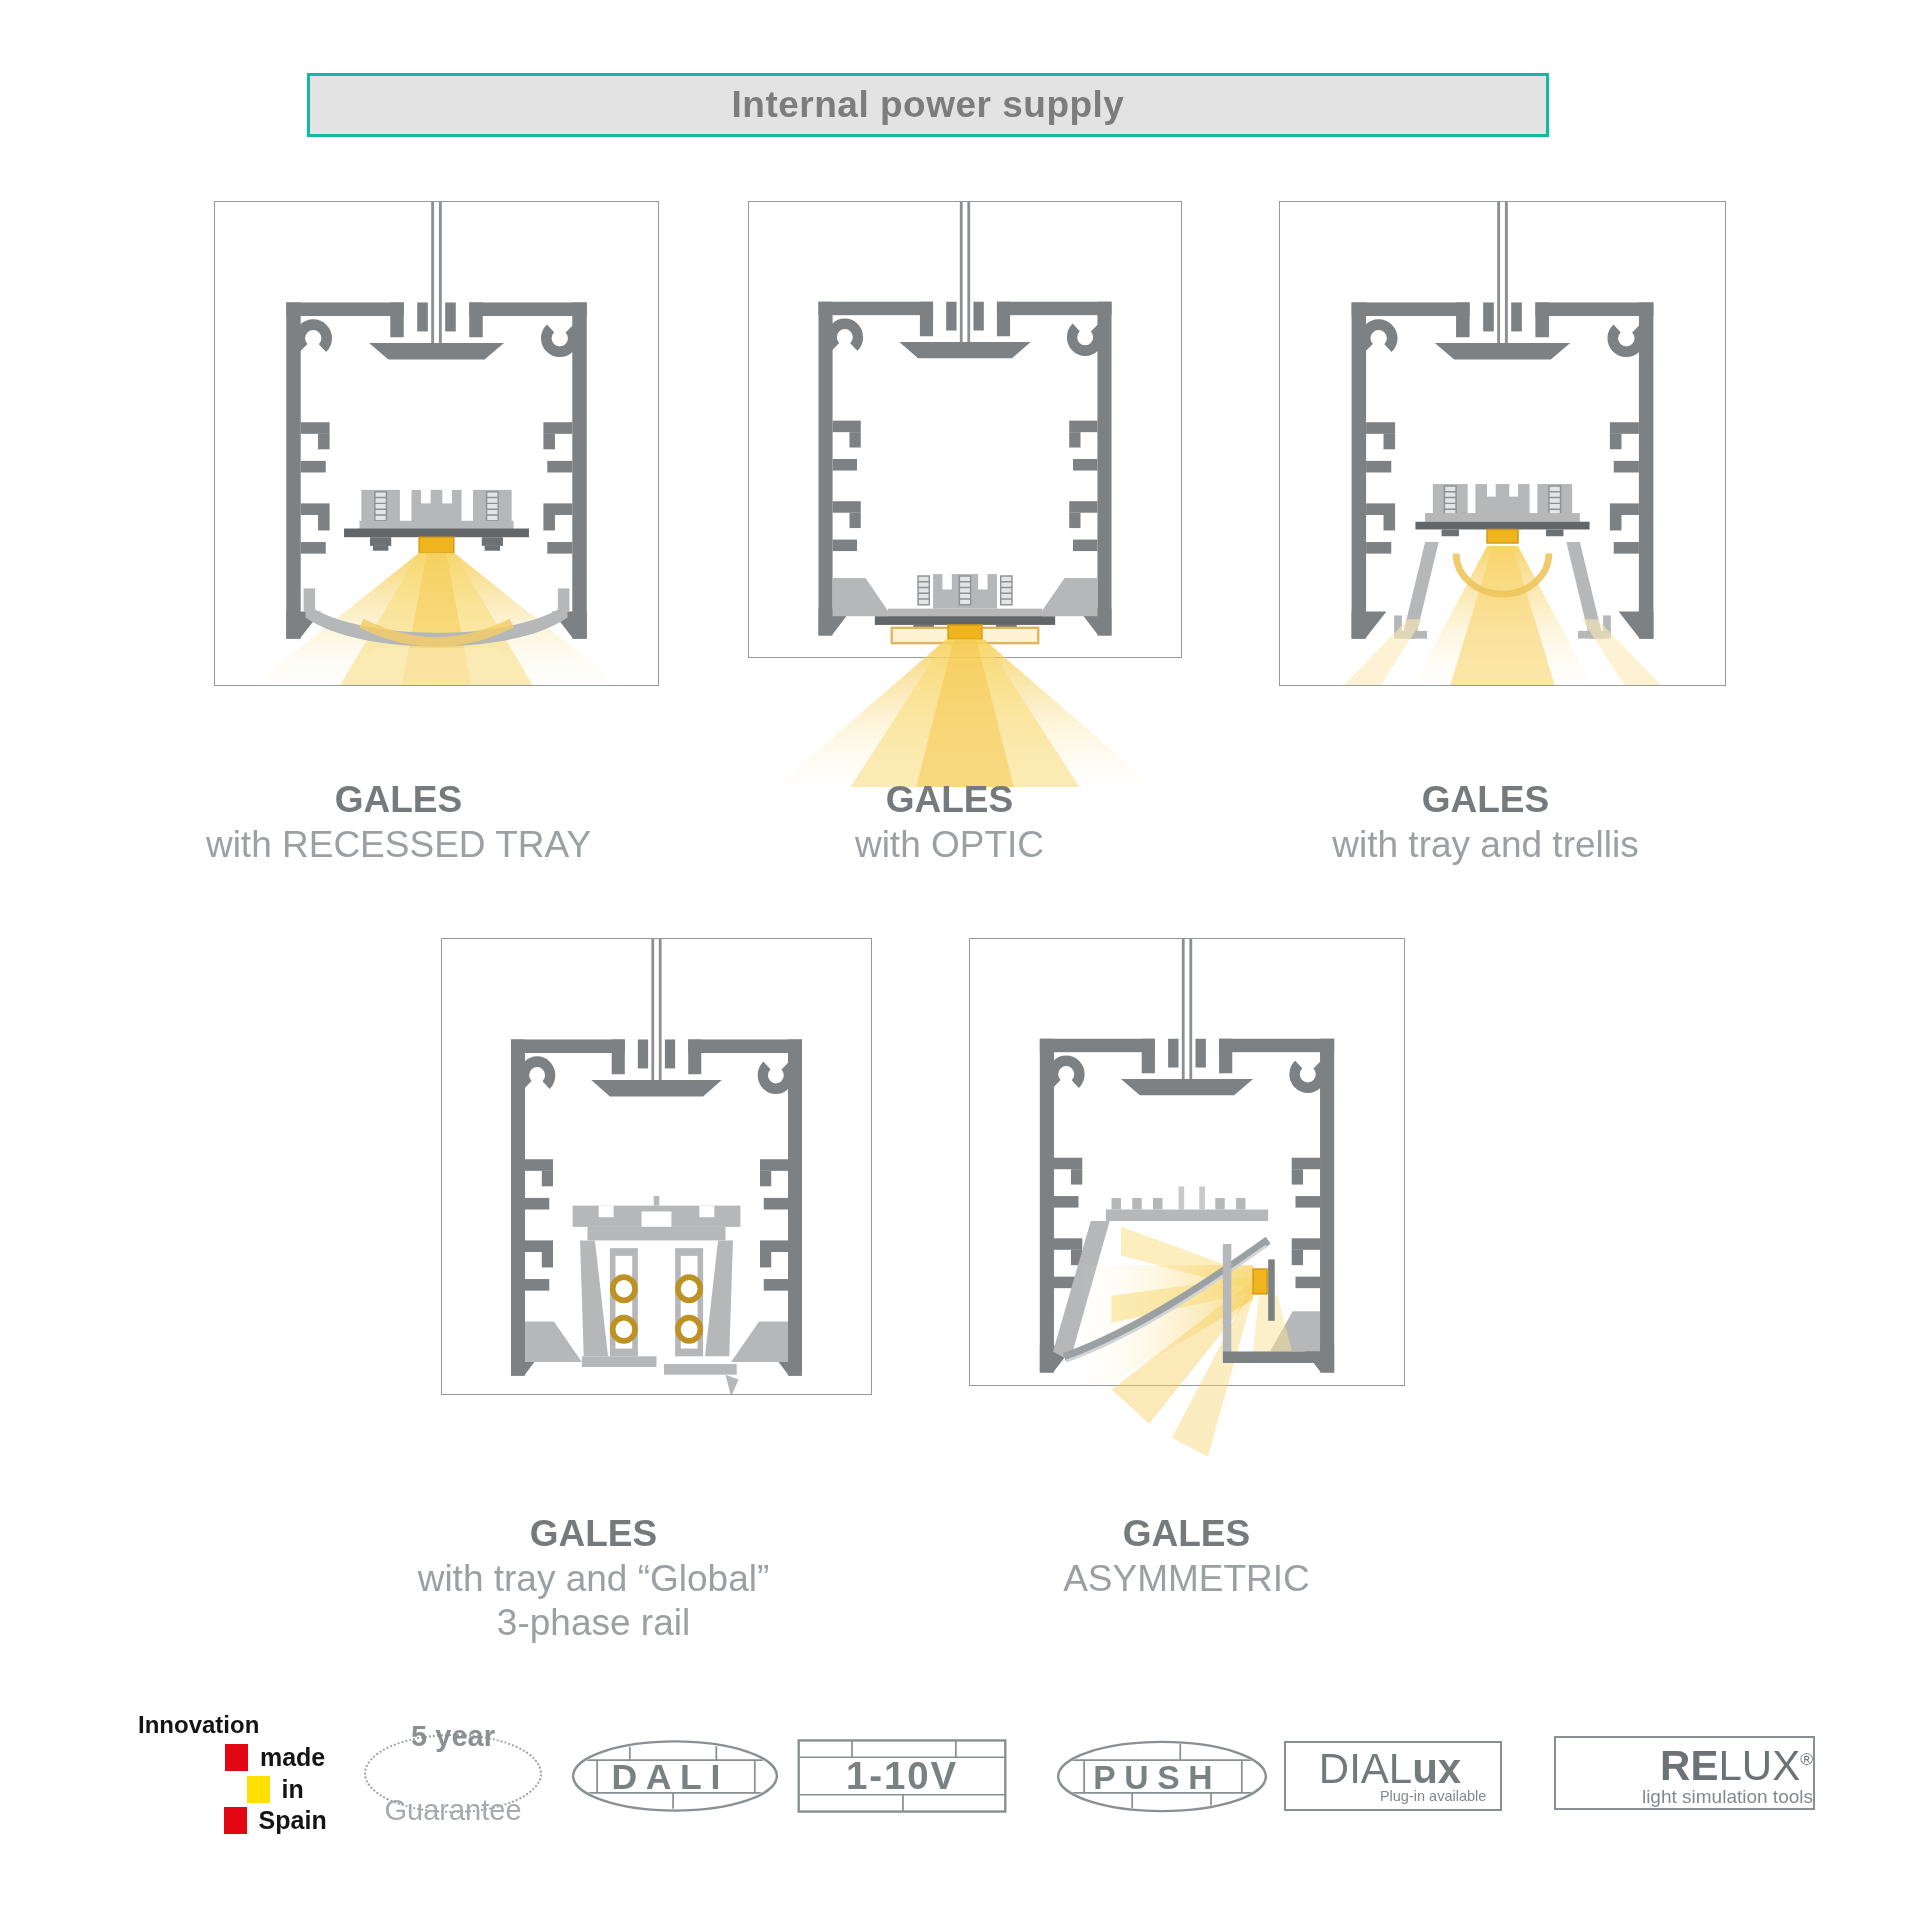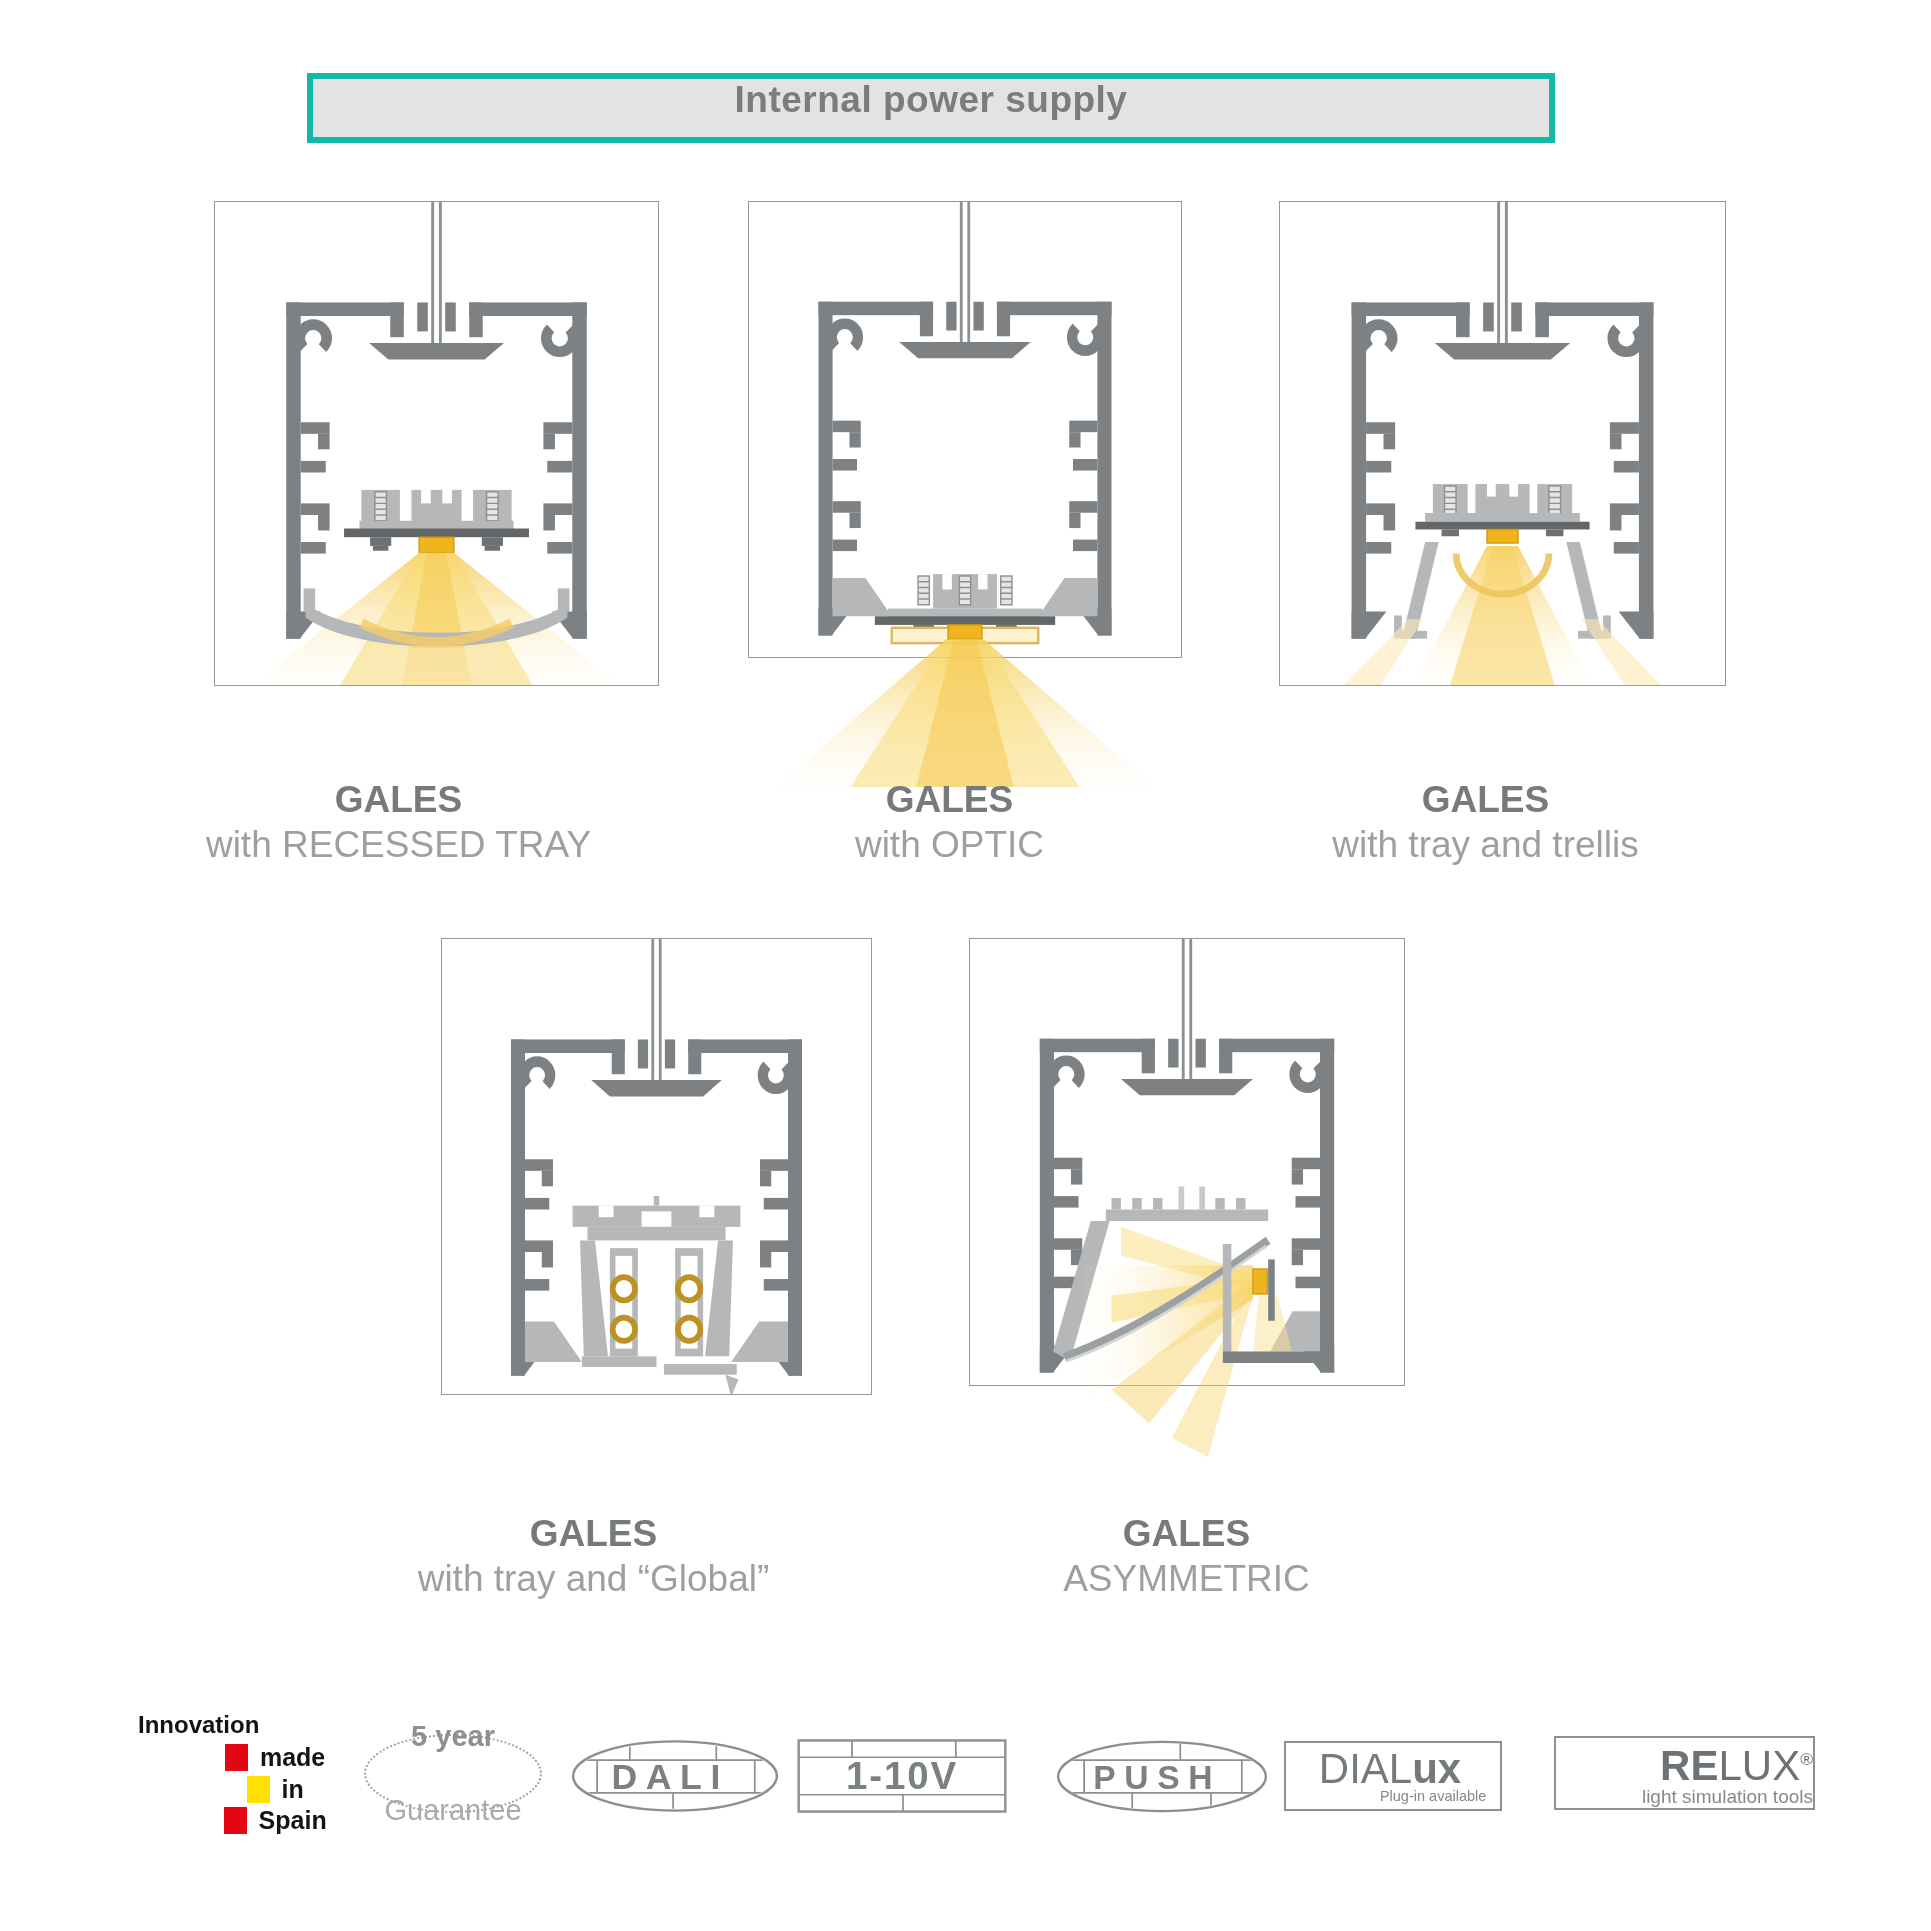--- a/index.html
+++ b/index.html
@@ -1,21 +1,21 @@
 <!DOCTYPE html>
 <html><head>
 <meta charset="utf-8">
 <style>
   html,body{margin:0;padding:0;background:#fff;}
   body{width:1931px;height:1931px;position:relative;font-family:"Liberation Sans",sans-serif;overflow:hidden;}
   .page{position:absolute;inset:0;background:#ffffff;}
 
   
   .header-bar{position:absolute;left:307px;top:73px;width:1236px;height:58px;background:#e3e3e3;
-    border:6px solid #14b8a6;display:flex;align-items:flex-start;justify-content:center;
+    border:3px solid #14b8a6;display:flex;align-items:center;justify-content:center;
     font-size:37px;font-weight:700;color:#7c7c7c;letter-spacing:0.5px;}
 
   
   .dg{position:absolute;border:1.9px solid #95999b;background:#fff;overflow:visible;}
   #dg1{left:214px;top:201px;width:443px;height:483px;}
   #dg2{left:748px;top:201px;width:432px;height:455px;}
   #dg3{left:1279px;top:201px;width:445px;height:483px;}
   #dg4{left:441px;top:938px;width:429px;height:455px;}
   #dg5{left:969px;top:938px;width:434px;height:446px;}
   .dg svg{position:absolute;left:0;top:0;}
@@ -277,20 +277,21 @@
     <div class="dg-title">GALES</div>
     <div class="dg-sub">with OPTIC</div>
   </div>
   <div class="dg-label" id="lb3">
     <div class="dg-title">GALES</div>
     <div class="dg-sub">with tray and trellis</div>
   </div>
   <div class="dg-label" id="lb4">
     <div class="dg-title">GALES</div>
     <div class="dg-sub">with tray and “Global”</div>
+    <div class="dg-sub">3-phase rail</div>
   </div>
   <div class="dg-label" id="lb5">
     <div class="dg-title">GALES</div>
     <div class="dg-sub">ASYMMETRIC</div>
   </div>
 
   <div id="innovation">
     <div class="innov-title">Innovation</div>
     <div class="innov-row">
       <div class="sq sq-red"></div>

